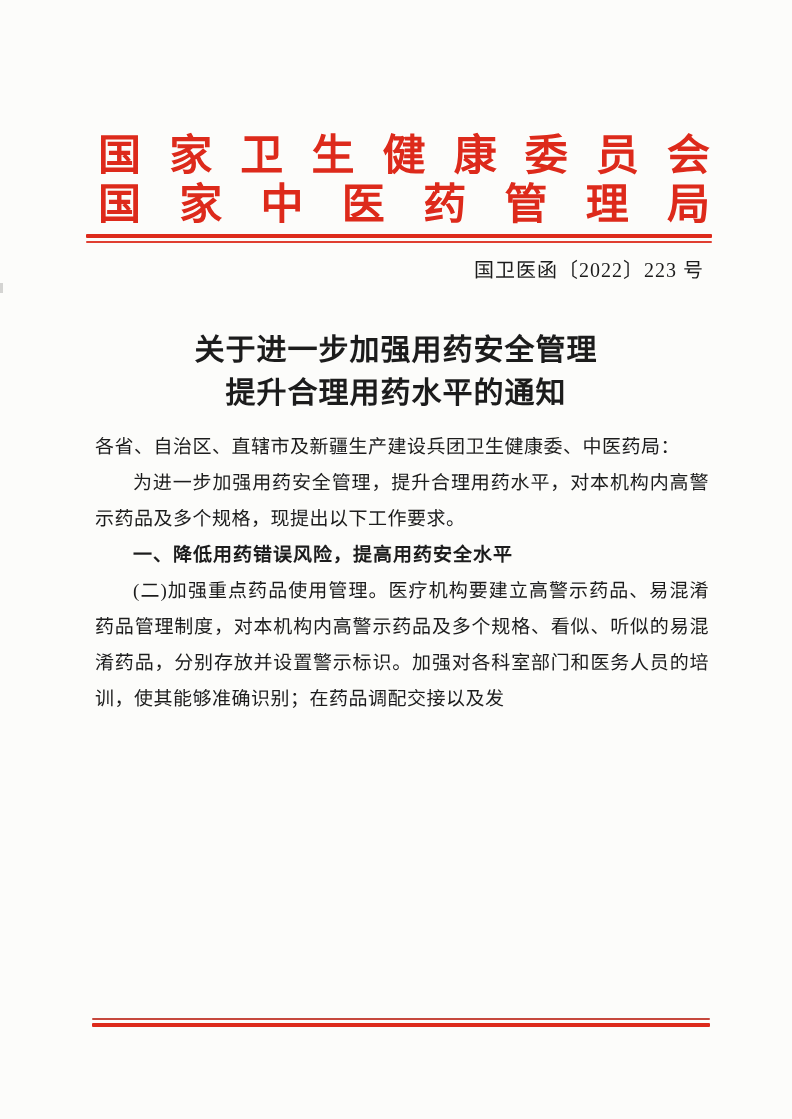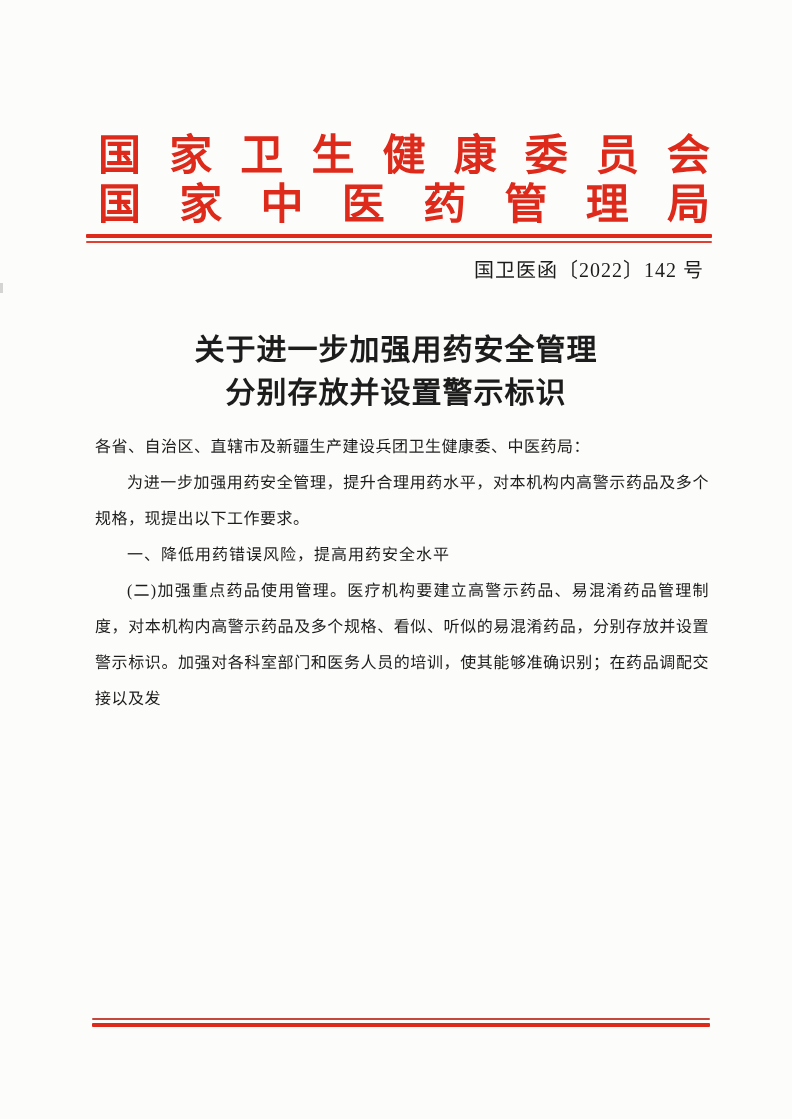--- a/index.html
+++ b/index.html
@@ -54,30 +54,30 @@
     font-size: 30px;
     font-weight: bold;
     line-height: 43px;
     letter-spacing: 1px;
   }
   .title-line { display: block; }
   
   .doc-body {
     width: 614px;
     margin: 15px 0 0 95px;
-    font-size: 16px;
+    font-size: 19px;
     line-height: 36px;
     text-align: justify;
     letter-spacing: 0.5px;
   }
   .doc-body p { margin: 0; text-indent: 2em; }
   .doc-body p.salutation { text-indent: 0; }
   .doc-body p.section-heading {
     font-family: "Liberation Sans", "DejaVu Sans", sans-serif;
-    font-weight: normal;
+    font-weight: bold;
     letter-spacing: 1px;
   }
   
   .footer-rules {
     position: absolute;
     left: 92px;
     width: 618px;
     top: 1018px;
   }
   .footer-rules .rule-thin  { height: 2px; background: #c03428; }
@@ -112,26 +112,26 @@
         <span>理</span>
         <span>局</span>
       </div>
 
     <div class="header-rules">
       <div class="rule rule-thick"></div>
       <div class="rule-gap"></div>
       <div class="rule rule-thin"></div>
     </div>
 
-    <div class="doc-number">国卫医函〔2022〕142 号</div>
+    <div class="doc-number">国卫医函〔2022〕223 号</div>
   </header>
 
   <h1 class="title">
     <span class="title-line">关于进一步加强用药安全管理</span>
-    <span class="title-line">分别存放并设置警示标识</span>
+    <span class="title-line">提升合理用药水平的通知</span>
   </h1>
 
   <main class="doc-body">
     <p class="salutation">各省、自治区、直辖市及新疆生产建设兵团卫生健康委、中医药局：</p>
     <p>为进一步加强用药安全管理，提升合理用药水平，对本机构内高警示药品及多个规格，现提出以下工作要求。</p>
     <p class="section-heading">一、降低用药错误风险，提高用药安全水平</p>
     <p>(二)加强重点药品使用管理。医疗机构要建立高警示药品、易混淆药品管理制度，对本机构内高警示药品及多个规格、看似、听似的易混淆药品，分别存放并设置警示标识。加强对各科室部门和医务人员的培训，使其能够准确识别；在药品调配交接以及发</p>
   </main>
 
   <footer class="footer-rules">

